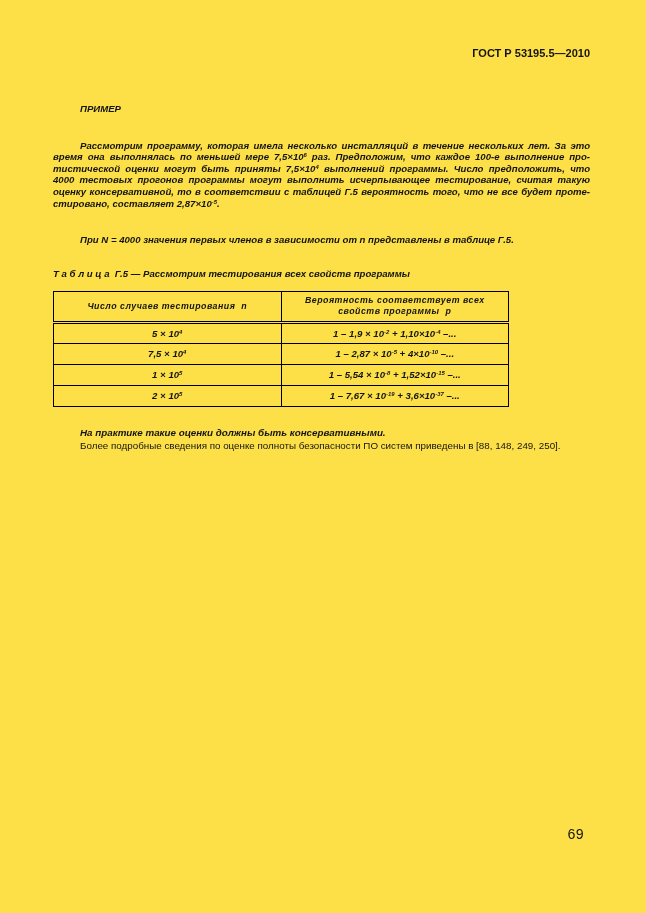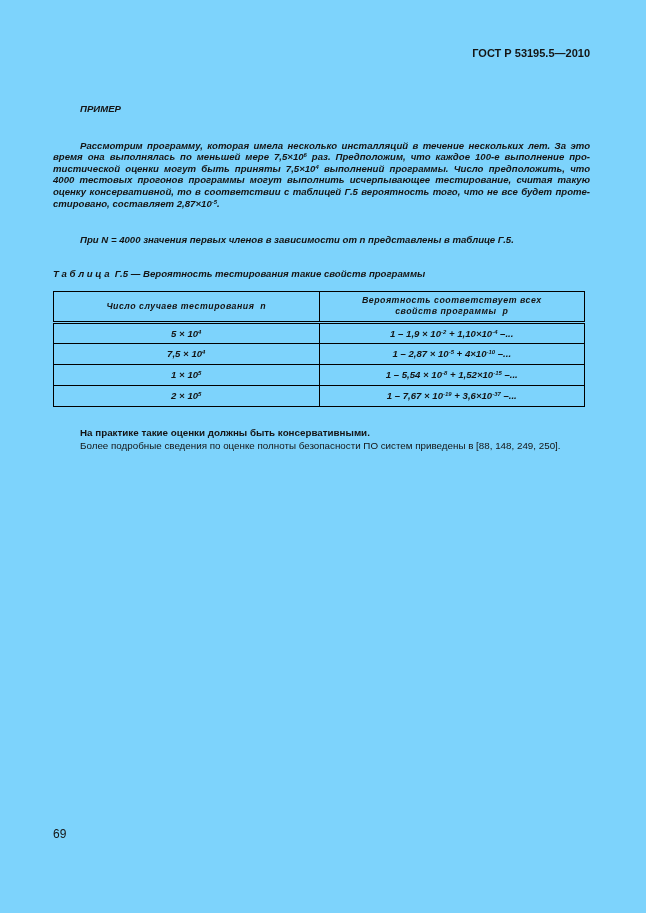--- a/index.html
+++ b/index.html
@@ -1,20 +1,20 @@
 <!DOCTYPE html>
 <html><head>
 <meta charset="utf-8">
 <style>
   html, body { margin: 0; padding: 0; background: #e8e8e8; }
   .page {
     position: relative;
     width: 646px;
     height: 913px;
-    background: #7dd3fc;
+    background: #fde047;
     font-family: "Liberation Sans", sans-serif;
     color: #141414;
     overflow: hidden;
   }
   .doc-header {
     position: absolute;
     top: 47px; left: 53px; width: 537px;
     text-align: right;
     font-size: 11px;
     font-weight: bold;
@@ -42,21 +42,21 @@
   }
   .table-caption {
     margin-top: 22px;
     font-size: 9.6px;
     font-weight: bold;
     font-style: italic;
     line-height: 12px;
   }
   table.gtable {
     margin-top: 11px;
-    width: 532px;
+    width: 456px;
     border-collapse: collapse;
     table-layout: fixed;
   }
   table.gtable th, table.gtable td {
     border: 1.4px solid #000;
     font-style: italic;
     font-weight: bold;
     text-align: center;
     vertical-align: middle;
     box-sizing: border-box;
@@ -73,31 +73,34 @@
   table.gtable td {
     font-size: 9.6px;
     height: 21px;
     padding: 2px 6px;
   }
   .col-n { width: 50%; }
   .col-p { width: 50%; }
   .notes { margin-top: 19px; font-size: 9.8px; line-height: 13px; }
   .note-emphasis {
     font-weight: bold;
+    font-style: italic;
     text-indent: 27px;
     margin-top: 6px;
   }
   .note-reference {
     text-indent: 27px;
     text-align: justify;
   }
   .page-number {
     position: absolute;
     top: 827px; left: 53px; width: 531px;
-    font-size: 12px;
+    text-align: right;
+    font-size: 14px;
+    font-family: Liberation Mono, monospace;
   }
 </style>
 </head>
 <body>
 
 <div class="page">
 
   <div class="doc-header">ГОСТ Р 53195.5—2010</div>
 
   <div class="content">
@@ -114,21 +117,21 @@
 
       <div class="jline"><span>4000 тестовых прогонов программы могут выполнить исчерпывающее тестирование, считая такую</span></div>
 
       <div class="jline"><span>оценку консервативной, то в соответствии с таблицей Г.5 вероятность того, что не все будет проте-</span></div>
 
       <div class="lline"><span>стировано, составляет 2,87×10</span><span class="sup">-5</span><span>.</span></div>
 
       <div class="lline findent"><span>При N = 4000 значения первых членов в зависимости от n представлены в таблице Г.5.</span></div>
     </div>
 
-    <div class="table-caption"><span>Т а б л и ц а&nbsp; Г.5 — </span><span>Вероятность тестирования такие свойств программы</span></div>
+    <div class="table-caption"><span>Т а б л и ц а&nbsp; Г.5 — </span><span>Рассмотрим тестирования всех свойств программы</span></div>
 
     <table class="gtable">
       <thead>
         <tr>
           <th class="col-n"><span>Число случаев тестирования &nbsp;n</span></th>
           <th class="col-p">
             <div>Вероятность соответствует всех</div>
             <div>свойств программы &nbsp;p</div>
           </th>
         </tr>

